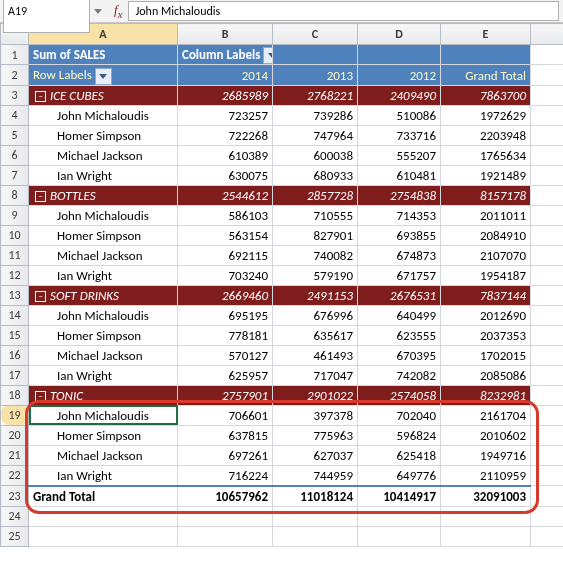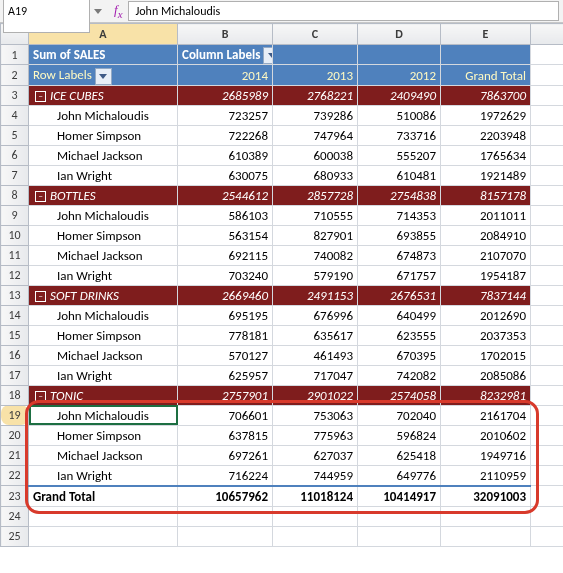--- a/index.html
+++ b/index.html
@@ -2,21 +2,21 @@
 <html><head>
 <meta charset="utf-8">
 <style>
 body { margin:0; font-family:Calibri,Arial,sans-serif; font-size:13px; color:#000; background:#fff; user-select:none; }
 .sheet { width:563px; }
 
 
 .fbar { display:flex; align-items:center; height:22px; border-bottom:1px solid #c7c7c7; background:#f3f3f3; }
 .fbar-cell { border:1px solid #b0b0b0; background:#fff; width:77px; height:18px; margin:1px 2px 1px 3px; padding:12px 4px; font-size:12px; display:flex; align-items:center; }
 .fbar-dd { width:0;height:0;border-left:4px solid transparent;border-right:4px solid transparent;border-top:5px solid #7a7a7a;margin:0 6px 0 2px; }
-.fbar-fx { font-style:italic; color:#a21caf; font-size:13px; margin:0 6px 0 6px; font-family:"Times New Roman",serif; }
+.fbar-fx { font-style:italic; color:#7f1d1d; font-size:13px; margin:0 6px 0 6px; font-family:"Times New Roman",serif; }
 .fbar-val { background:#fff; border:1px solid #b0b0b0; height:18px; flex:1; display:flex; align-items:center; padding:0 6px; font-size:12px; margin-right:4px; }
 
 
 table { border-collapse:collapse; table-layout:fixed; width:100%; }
 th,td { padding:0; }
 
 
 .colh { background:linear-gradient(#f7f7f7,#e7e9ec); border:1px solid #b6bcc6; text-align:center; color:#3c3c3c; font-size:12px; height:20px; }
 .colh.sel { background:#f8e2a8; }
 
@@ -254,21 +254,21 @@
       <td class="c cat r">2757901</td>
       <td class="c cat r">2901022</td>
       <td class="c cat r">2574058</td>
       <td class="c cat r">8232981</td>
       <td class="c"></td>
     </tr>
     <tr>
           <td class="rowh sel">19</td>
           <td class="c det selcell">John Michaloudis</td>
           <td class="c r">706601</td>
-          <td class="c r">753063</td>
+          <td class="c r">397378</td>
           <td class="c r">702040</td>
           <td class="c r">2161704</td>
           <td class="c"></td>
         </tr>
     <tr>
           <td class="rowh">20</td>
           <td class="c det">Homer Simpson</td>
           <td class="c r">637815</td>
           <td class="c r">775963</td>
           <td class="c r">596824</td>

